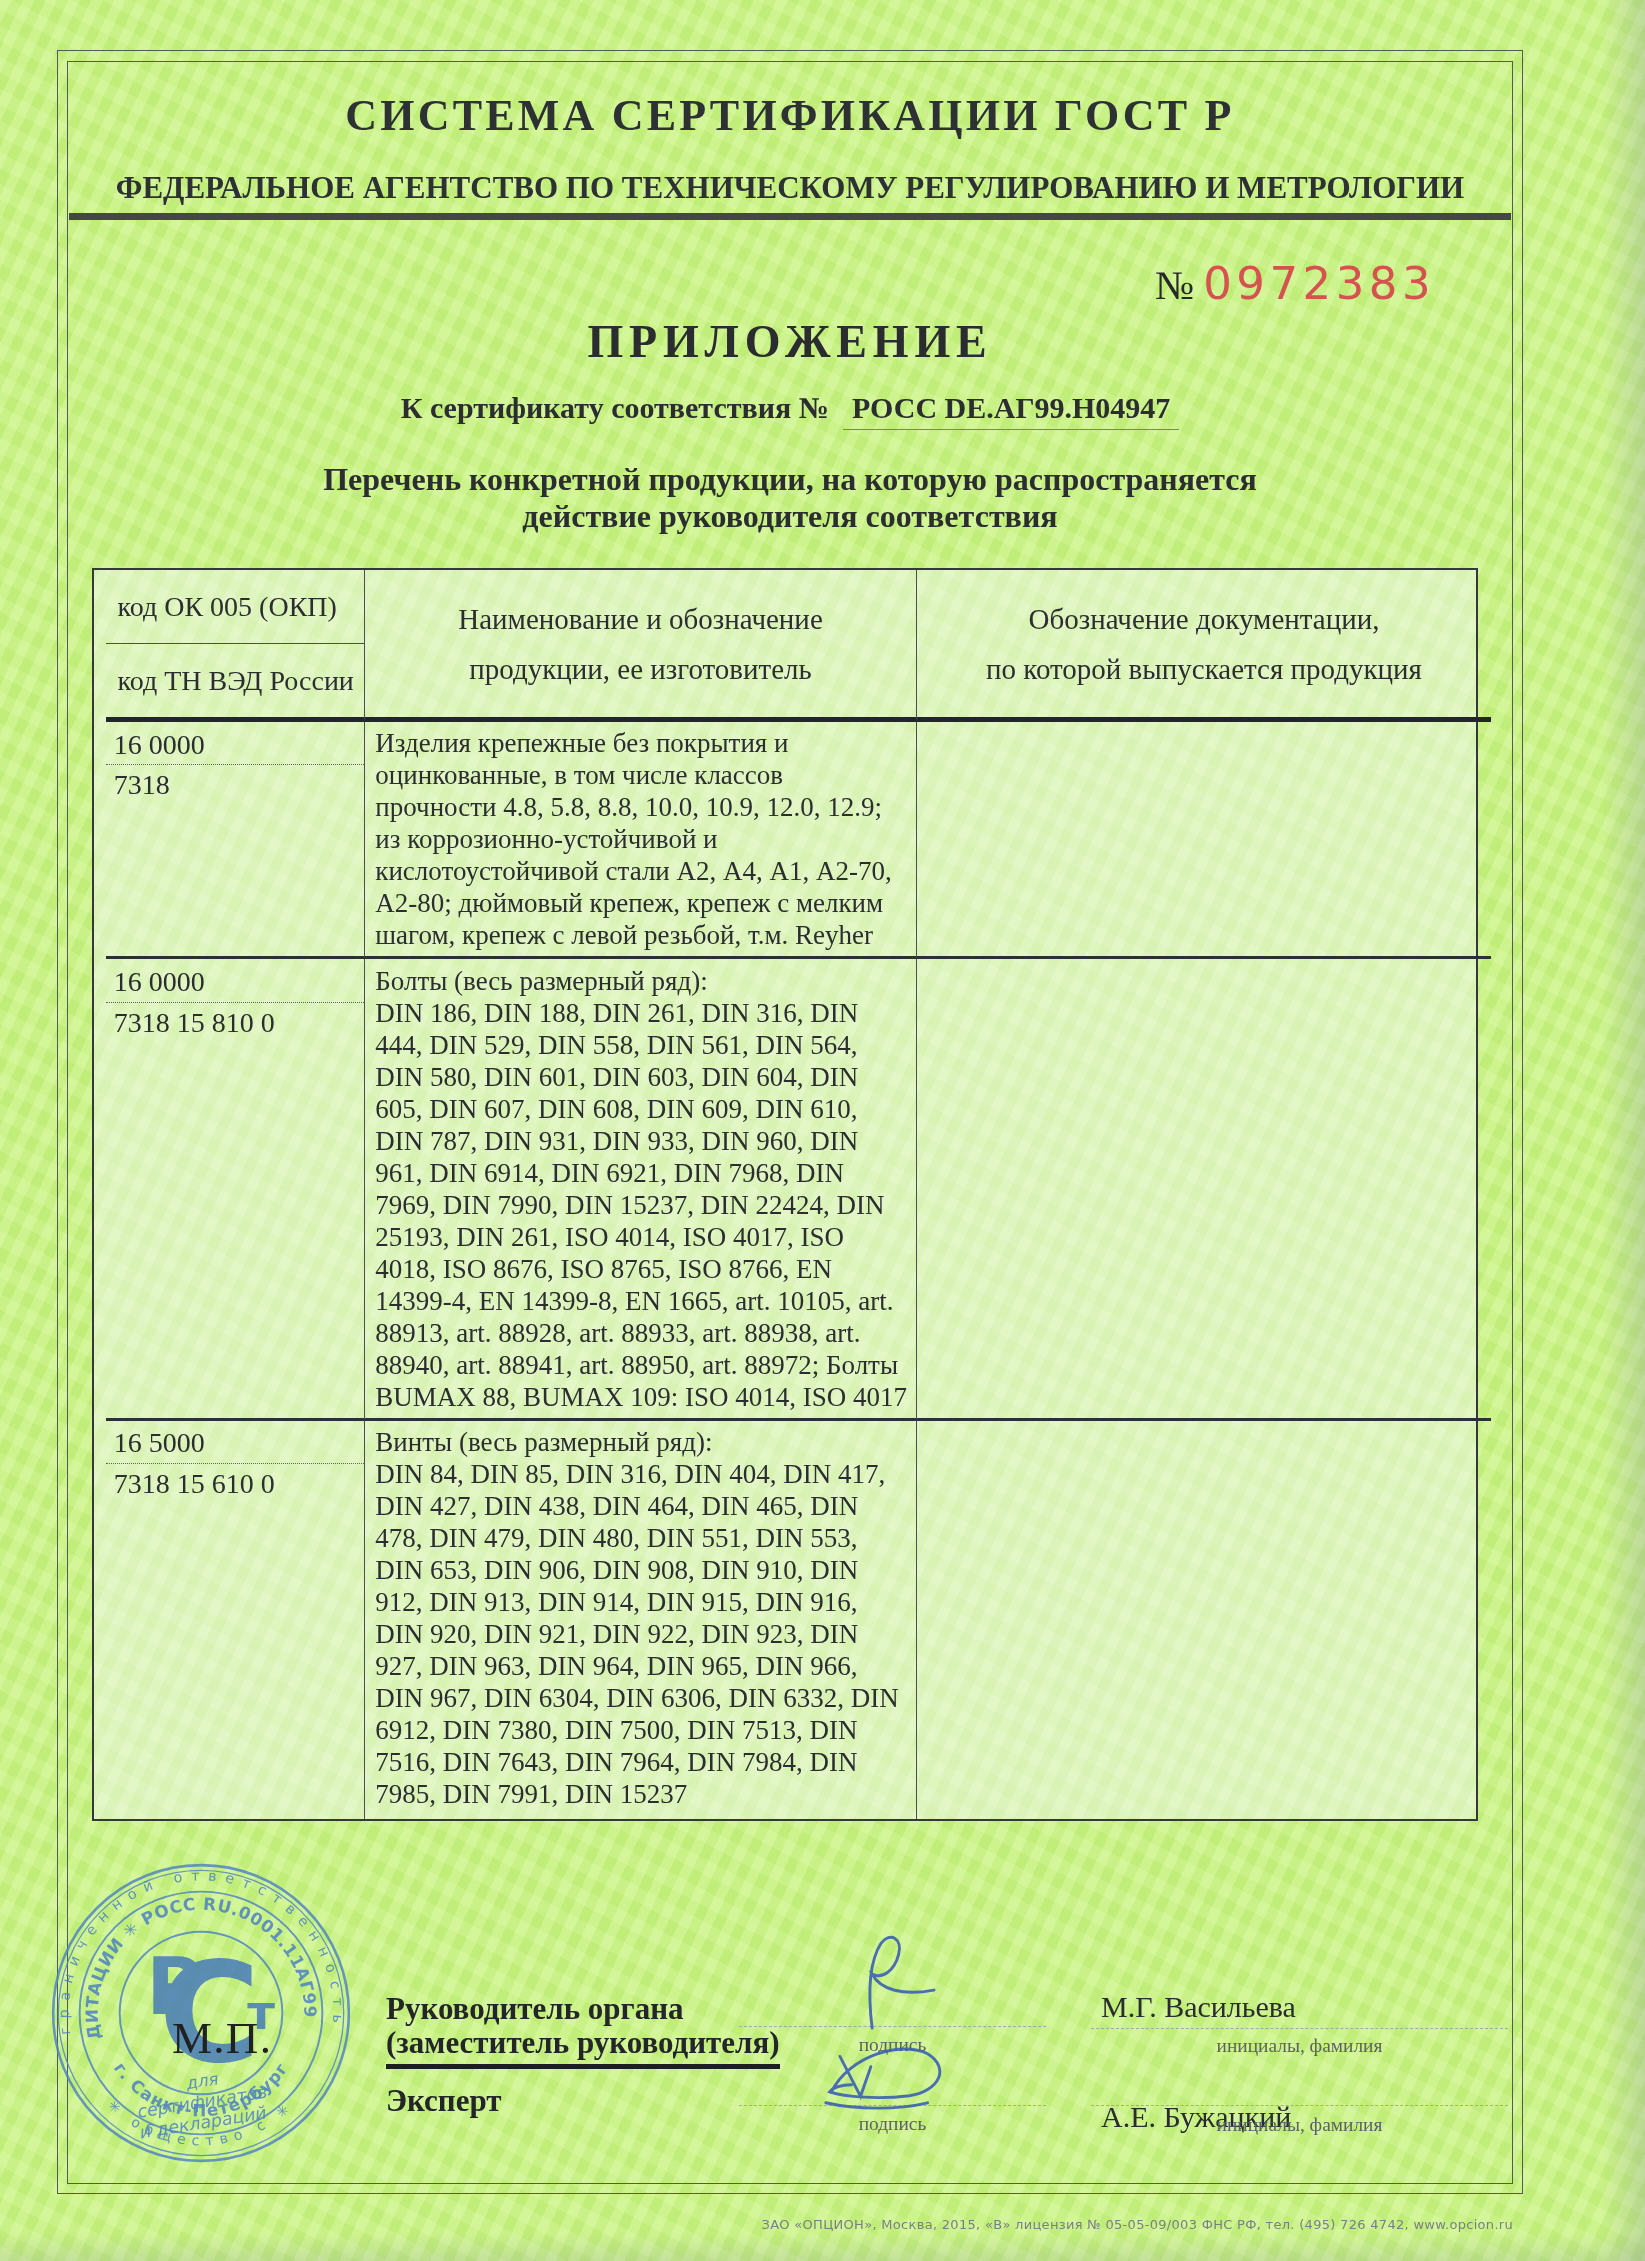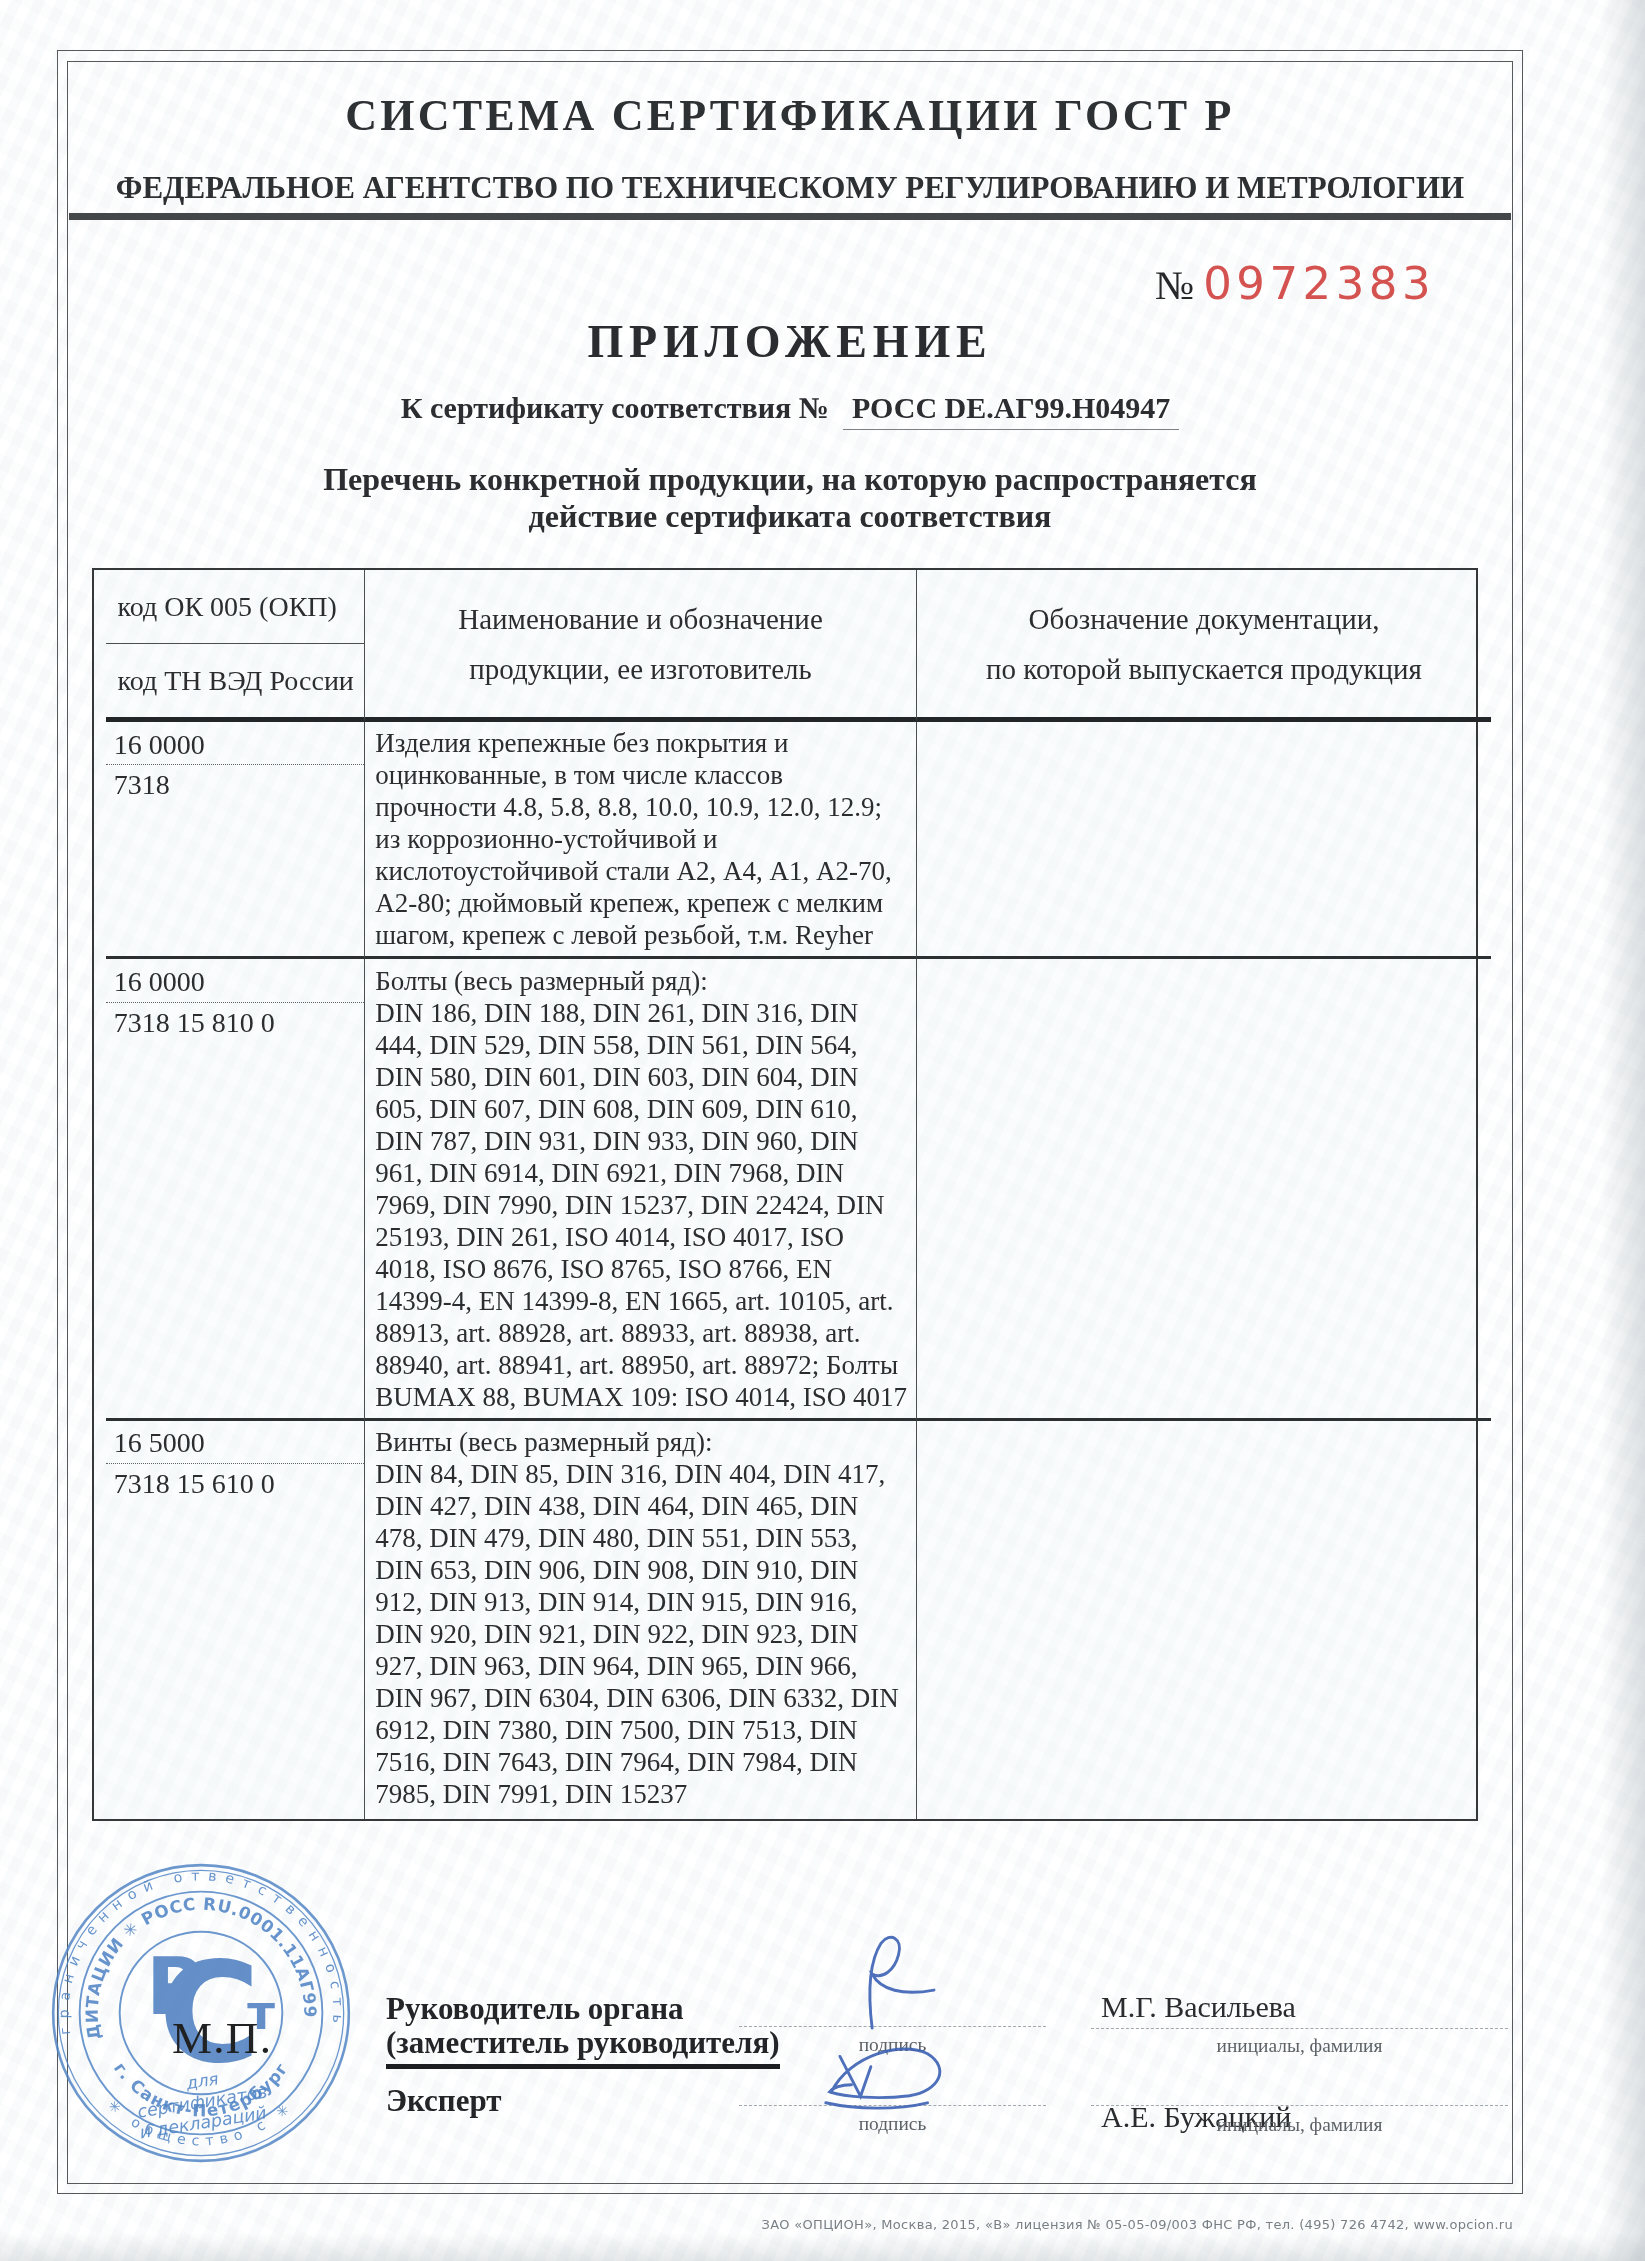--- a/index.html
+++ b/index.html
@@ -1,16 +1,16 @@
 <!DOCTYPE html>
 <html style="font-size:10.3px"><head>
 <meta charset="utf-8">
 <style>
   html,body{margin:0;padding:0;background:#e7ebee;}
-  .page{position:relative;width:1646px;height:2261px;background:#ffffff;overflow:hidden;
+  .page{position:relative;width:1646px;height:2261px;background:#bef264;overflow:hidden;
         font-family:"Liberation Serif","DejaVu Serif",serif;color:#2b2d30;}
   .page::before{content:'';position:absolute;inset:0;pointer-events:none;
       background:repeating-linear-gradient(115deg,rgba(255,255,255,.22) 0 10.3px,rgba(204,214,221,.10) 10.3px 20.7px),
                  repeating-linear-gradient(28deg,rgba(255,255,255,.16) 0 14px,rgba(208,219,226,.08) 14px 28px);}
   .edge-right{position:absolute;right:0;top:0;width:45px;height:100%;
       background:linear-gradient(to right,rgba(140,152,160,0),rgba(140,152,160,.30));}
   .edge-bottom{position:absolute;left:0;bottom:0;width:100%;height:28px;
       background:linear-gradient(to bottom,rgba(140,152,160,0),rgba(140,152,160,.22));}
   .frame-outer{position:absolute;left:57px;top:50px;width:1466px;height:2144px;
       border:1.9px solid #55595c;box-sizing:border-box;}
@@ -82,21 +82,21 @@
     <span class="num-sign">№</span><span class="num-digits">0972383</span>
   </div>
 
   <div class="abs centered appendix">ПРИЛОЖЕНИЕ</div>
 
   <div class="abs centered cert-line">
     <span>К сертификату соответствия №</span><span class="cert-value">РОСС DE.АГ99.Н04947</span>
   </div>
 
   <div class="abs centered subt1">Перечень конкретной продукции,  на которую распространяется</div>
-  <div class="abs centered subt2">действие сертификата соответствия</div>
+  <div class="abs centered subt2">действие руководителя соответствия</div>
 
   <div class="abs doc-table">
 
     <div class="tc hdr hdr-c1">
       <div class="half top">код ОК 005 (ОКП)</div>
       <div class="half">код ТН ВЭД России</div>
     </div>
     <div class="tc hdr hdr-mid">Наименование и обозначение
 продукции, ее изготовитель</div>
     <div class="tc hdr hdr-mid colC">Обозначение документации,

